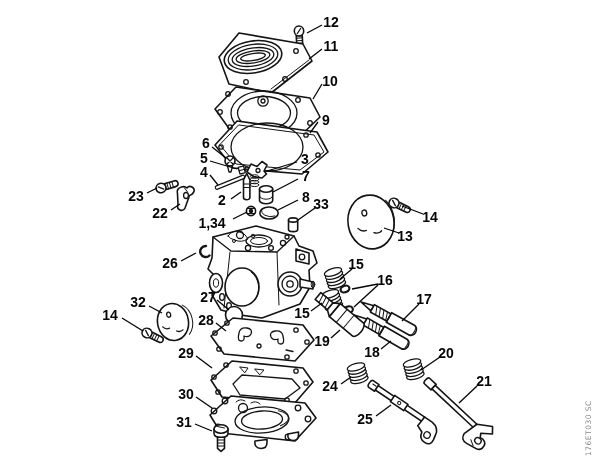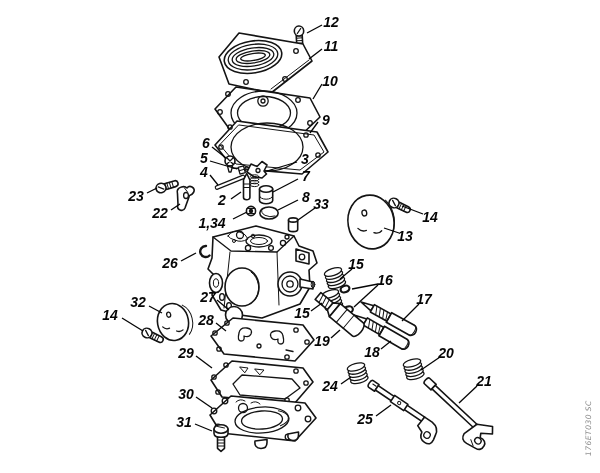--- a/index.html
+++ b/index.html
@@ -1,16 +1,16 @@
 <!DOCTYPE html>
 <html style="--bg: #ffffff; --line: #141414; --label: #050505; --wm: #8a8a8a;"><head>
 <meta charset="utf-8">
 <style>
   html,body{margin:0;padding:0;background:#fff;}
-  .stage{position:relative;width:600px;height:473px;background:var(--bg,#fff);overflow:hidden;font-style:italic;}
+  .stage{position:relative;width:600px;height:473px;background:var(--bg,#fff);overflow:hidden;}
   svg{position:absolute;left:0;top:0;}
   
   .s{fill:none;stroke:var(--line,#141414);stroke-width:1.6;stroke-linecap:round;stroke-linejoin:round;}
   .f{fill:#fff;}
   .t{stroke-width:1;}
   .t13{stroke-width:1.3;}
   .s2{stroke-width:2.4;}
   .d{fill:var(--line,#141414);stroke:none;}
   .rodA{stroke:var(--line,#141414);stroke-width:4.6;stroke-linecap:round;}
   .rodB{stroke:#fff;stroke-width:2.2;stroke-linecap:round;}

